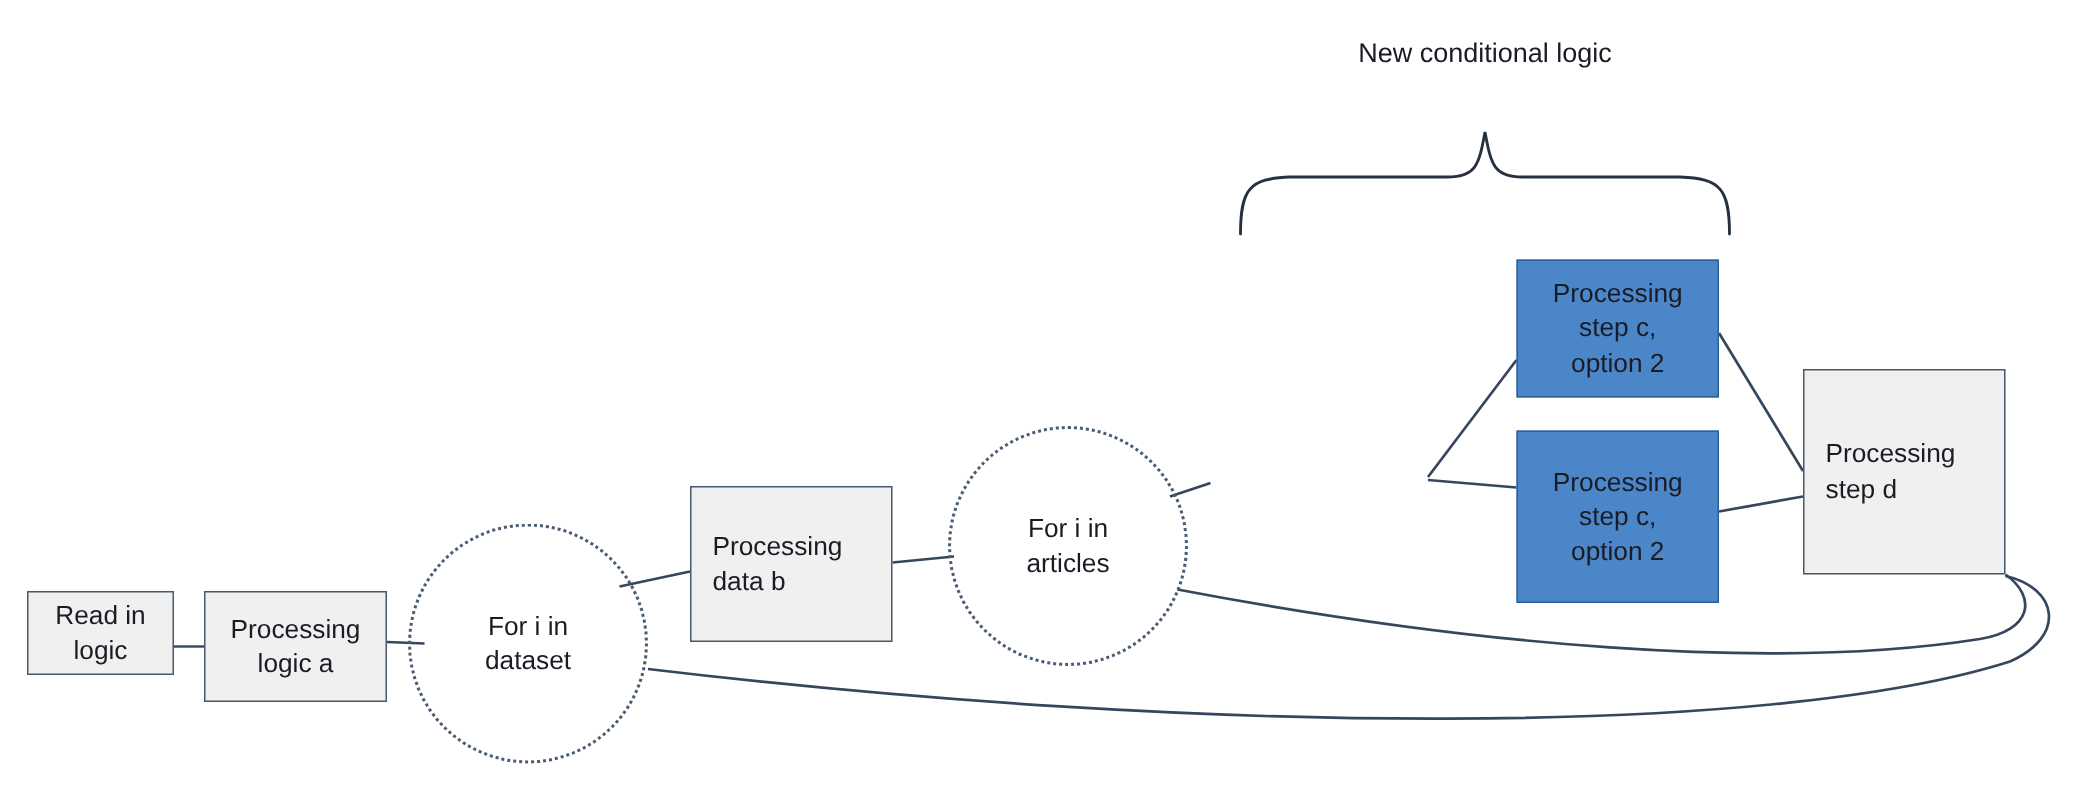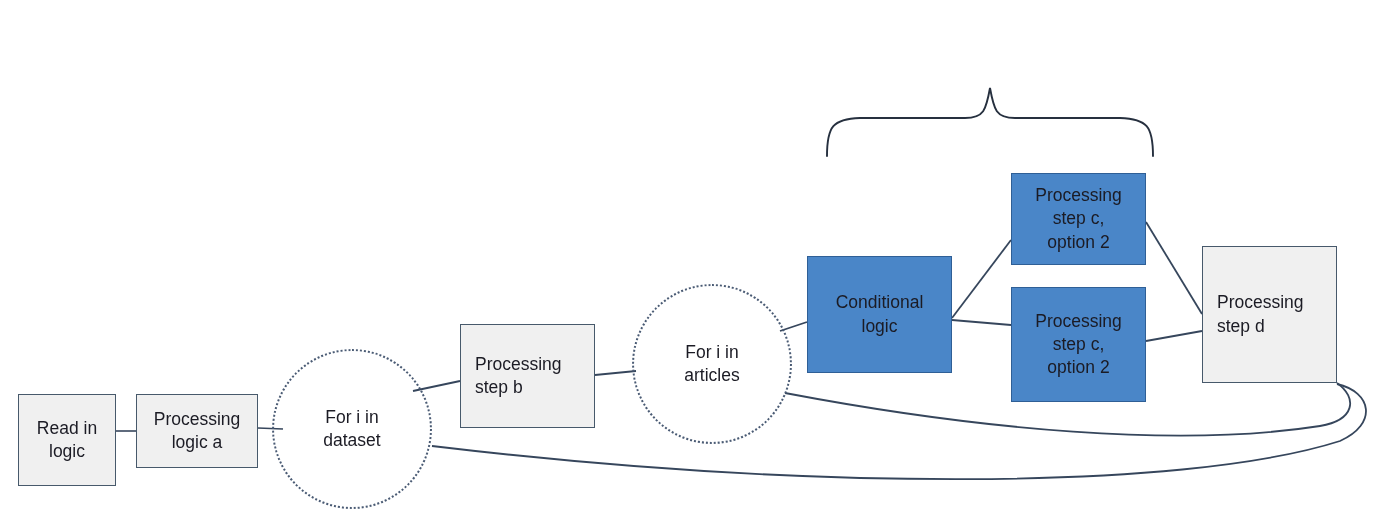--- a/index.html
+++ b/index.html
@@ -112,50 +112,47 @@
 
     <path d="M 827 156
              C 827 126 833 119 860 118
              L 965 118
              C 984 118 986 110 990 88
              C 994 110 996 118 1015 118
              L 1120 118
              C 1147 119 1153 126 1153 156" fill="none" stroke="#26303f" stroke-width="1.9" stroke-linecap="round"></path>
   </svg>
 
+  <div class="caption" style="left:790px; top:25px; width:400px;">New conditional logic</div>
 
-  <div class="node node-box node-grey txt-center" style="left:18px; top:394px; width:98px; height:92px;">
+  <div class="node node-box node-grey txt-center" style="left:18px; top:394px; width:98px; height:56px;">
     <span class="node-line">Read in</span>
     <span class="node-line">logic</span>
   </div>
 
   <div class="node node-box node-grey txt-center" style="left:136px; top:394px; width:122px; height:74px;">
     <span class="node-line">Processing</span>
     <span class="node-line">logic a</span>
   </div>
 
   <div class="node node-circle" style="left:272px; top:349px; width:160px; height:160px;">
     <span class="node-line">For i in</span>
     <span class="node-line">dataset</span>
   </div>
 
   <div class="node node-box node-grey txt-left" style="left:460px; top:324px; width:135px; height:104px;">
     <span class="node-line">Processing</span>
-    <span class="node-line">step b</span>
+    <span class="node-line">data b</span>
   </div>
 
   <div class="node node-circle" style="left:632px; top:284px; width:160px; height:160px;">
     <span class="node-line">For i in</span>
     <span class="node-line">articles</span>
   </div>
 
-  <div class="node node-box node-blue txt-center" style="left:807px; top:256px; width:145px; height:117px;">
-    <span class="node-line">Conditional</span>
-    <span class="node-line">logic</span>
-  </div>
 
   <div class="node node-box node-blue txt-center" style="left:1011px; top:173px; width:135px; height:92px;">
     <span class="node-line">Processing</span>
     <span class="node-line">step c,</span>
     <span class="node-line">option 2</span>
   </div>
 
   <div class="node node-box node-blue txt-center" style="left:1011px; top:287px; width:135px; height:115px;">
     <span class="node-line">Processing</span>
     <span class="node-line">step c,</span>

